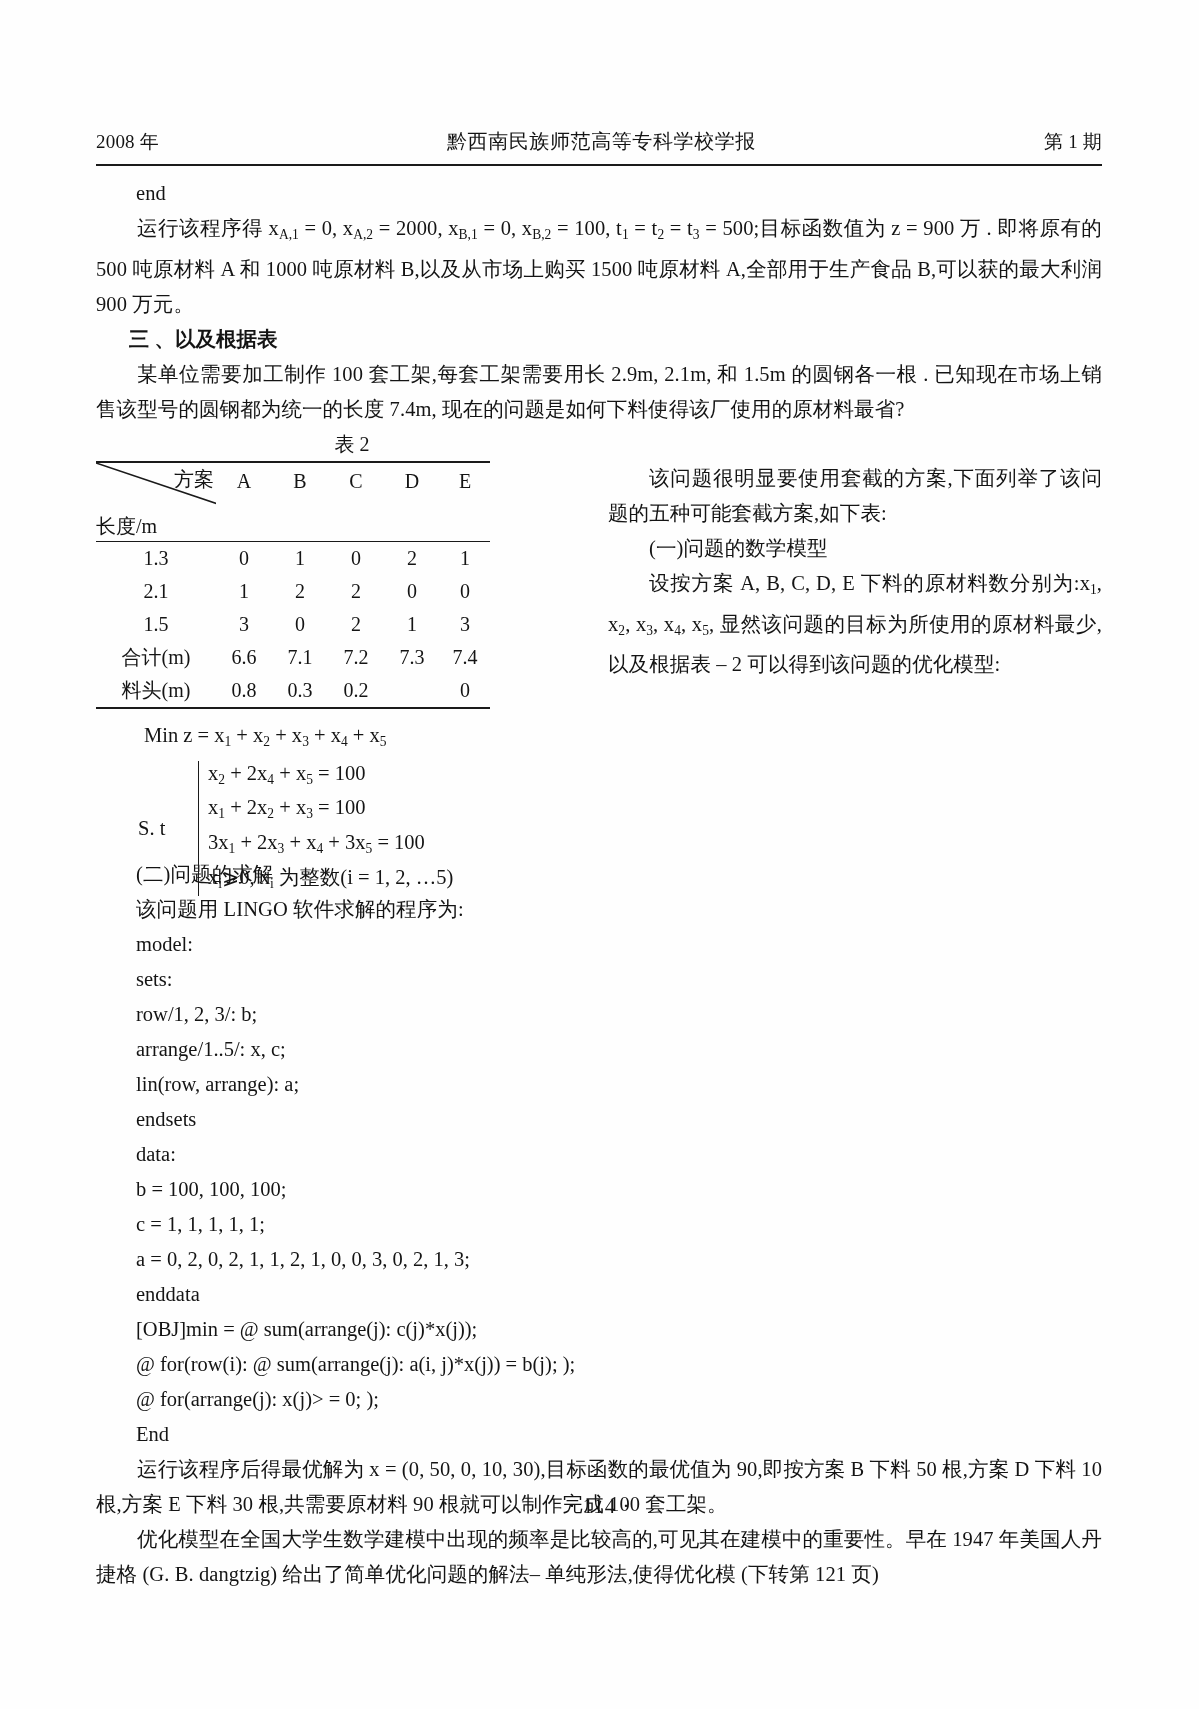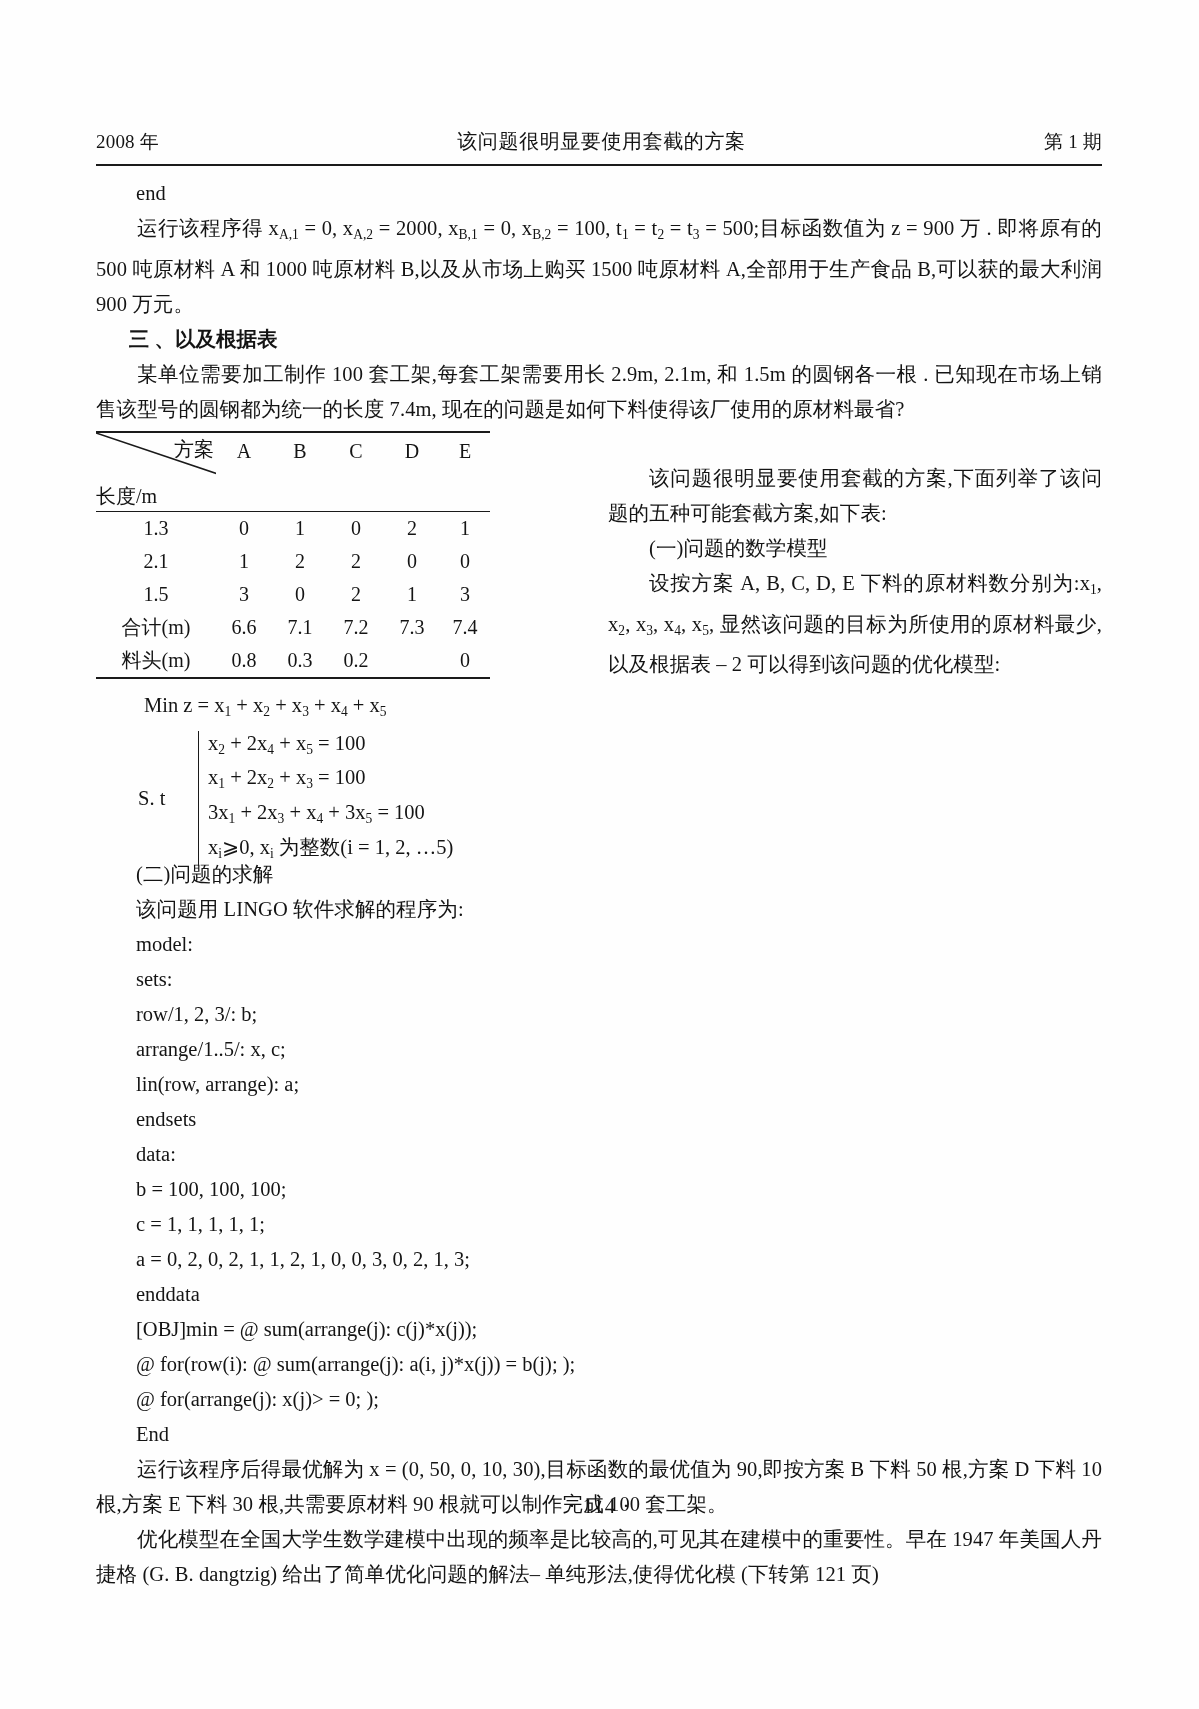--- a/index.html
+++ b/index.html
@@ -205,39 +205,40 @@
   }
 </style>
 </head>
 <body>
 
 <div class="page">
   <div class="sheet">
 
     <div class="runhead">
       <span class="left">2008 年</span>
-      <span class="center">该问题很明显要使用套截的方案</span>
+      <span class="center">黔西南民族师范高等专科学校学报</span>
       <span class="right">第 1 期</span>
     </div>
     <div class="rule"></div>
 
     <div class="body-text" style="margin-top:10px;margin-left:40px;">end</div>
 
     <div class="body-text indent">
       运行该程序得 x<sub>A,1</sub> = 0, x<sub>A,2</sub> = 2000, x<sub>B,1</sub> = 0, x<sub>B,2</sub> = 100, t<sub>1</sub> = t<sub>2</sub> = t<sub>3</sub> = 500;目标函数值为 z = 900 万 . 即将原有的 500 吨原材料 A 和 1000 吨原材料 B,以及从市场上购买 1500 吨原材料 A,全部用于生产食品 B,可以获的最大利润 900 万元。
     </div>
 
     <div class="sec-head">三 、以及根据表</div>
 
     <div class="body-text indent">某单位需要加工制作 100 套工架,每套工架需要用长 2.9m, 2.1m, 和 1.5m 的圆钢各一根 . 已知现在市场上销售该型号的圆钢都为统一的长度 7.4m,  现在的问题是如何下料使得该厂使用的原材料最省?</div>
 
     <div class="cols">
 
       <div class="col-left">
 
+        <div class="tbl-caption">表 2</div>
 
         <div class="tbl-wrap">
           <table class="t2">
             <colgroup>
               <col style="width:120px">
               <col style="width:56px">
               <col style="width:56px">
               <col style="width:56px">
               <col style="width:56px">
               <col style="width:50px">

